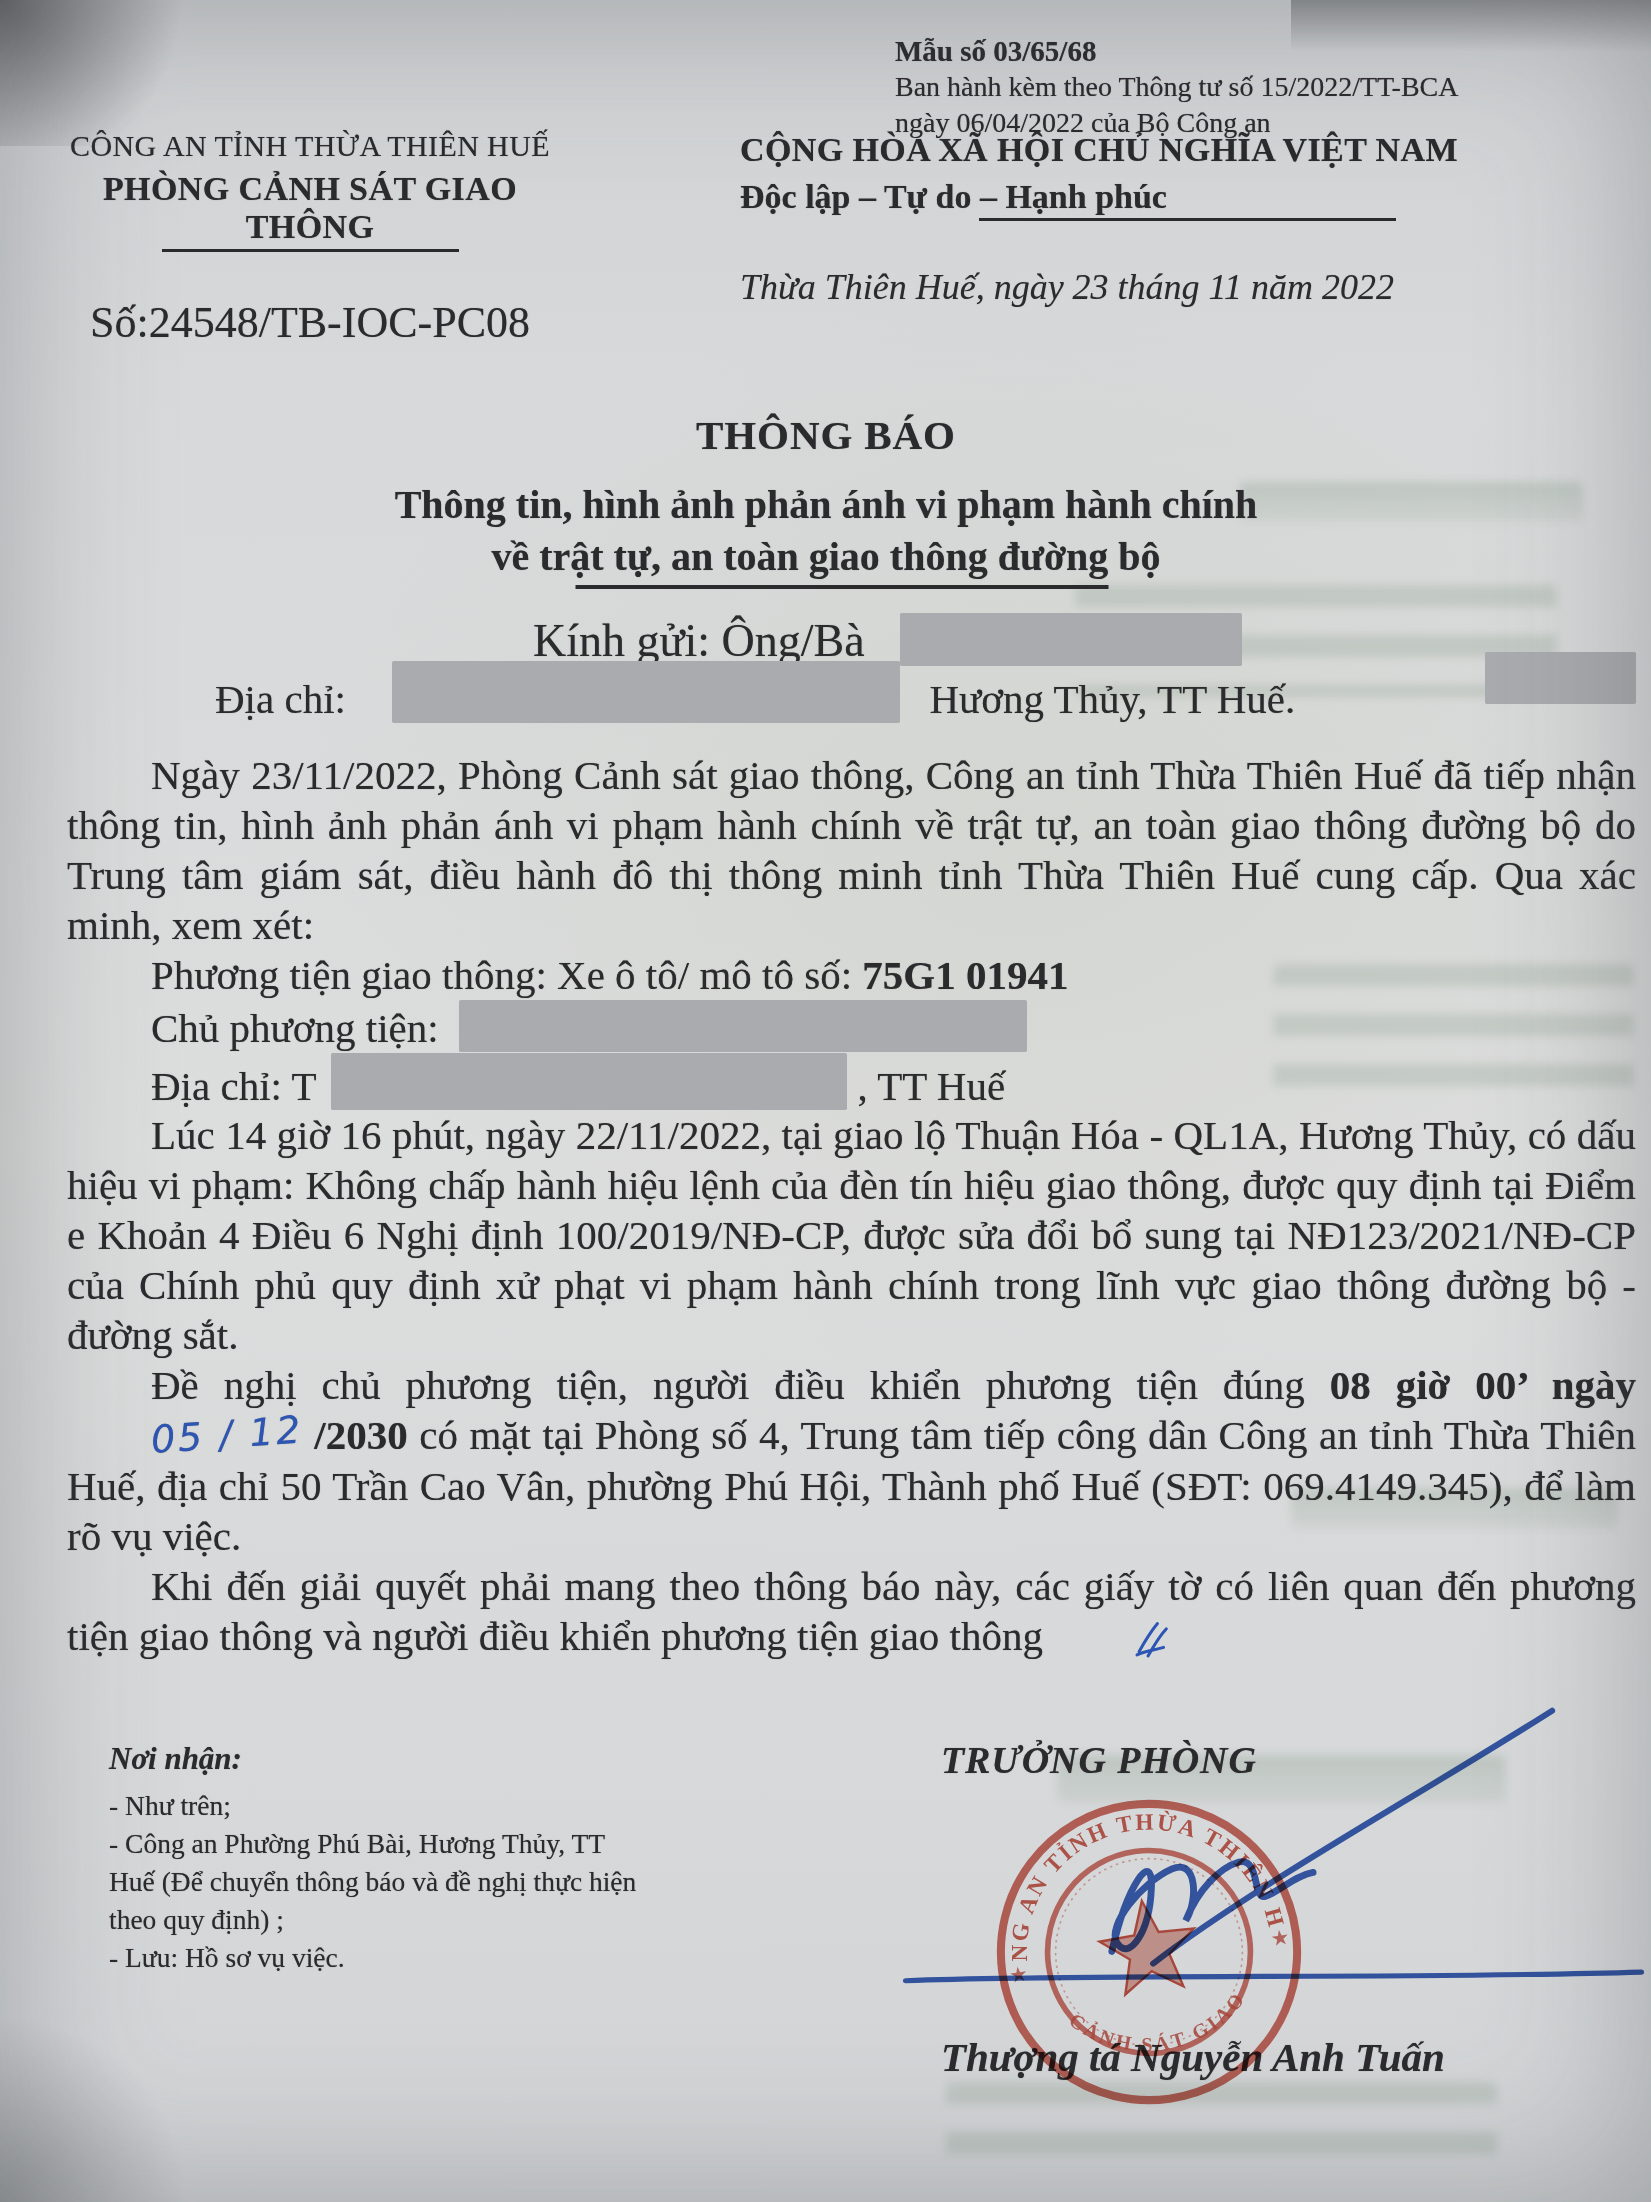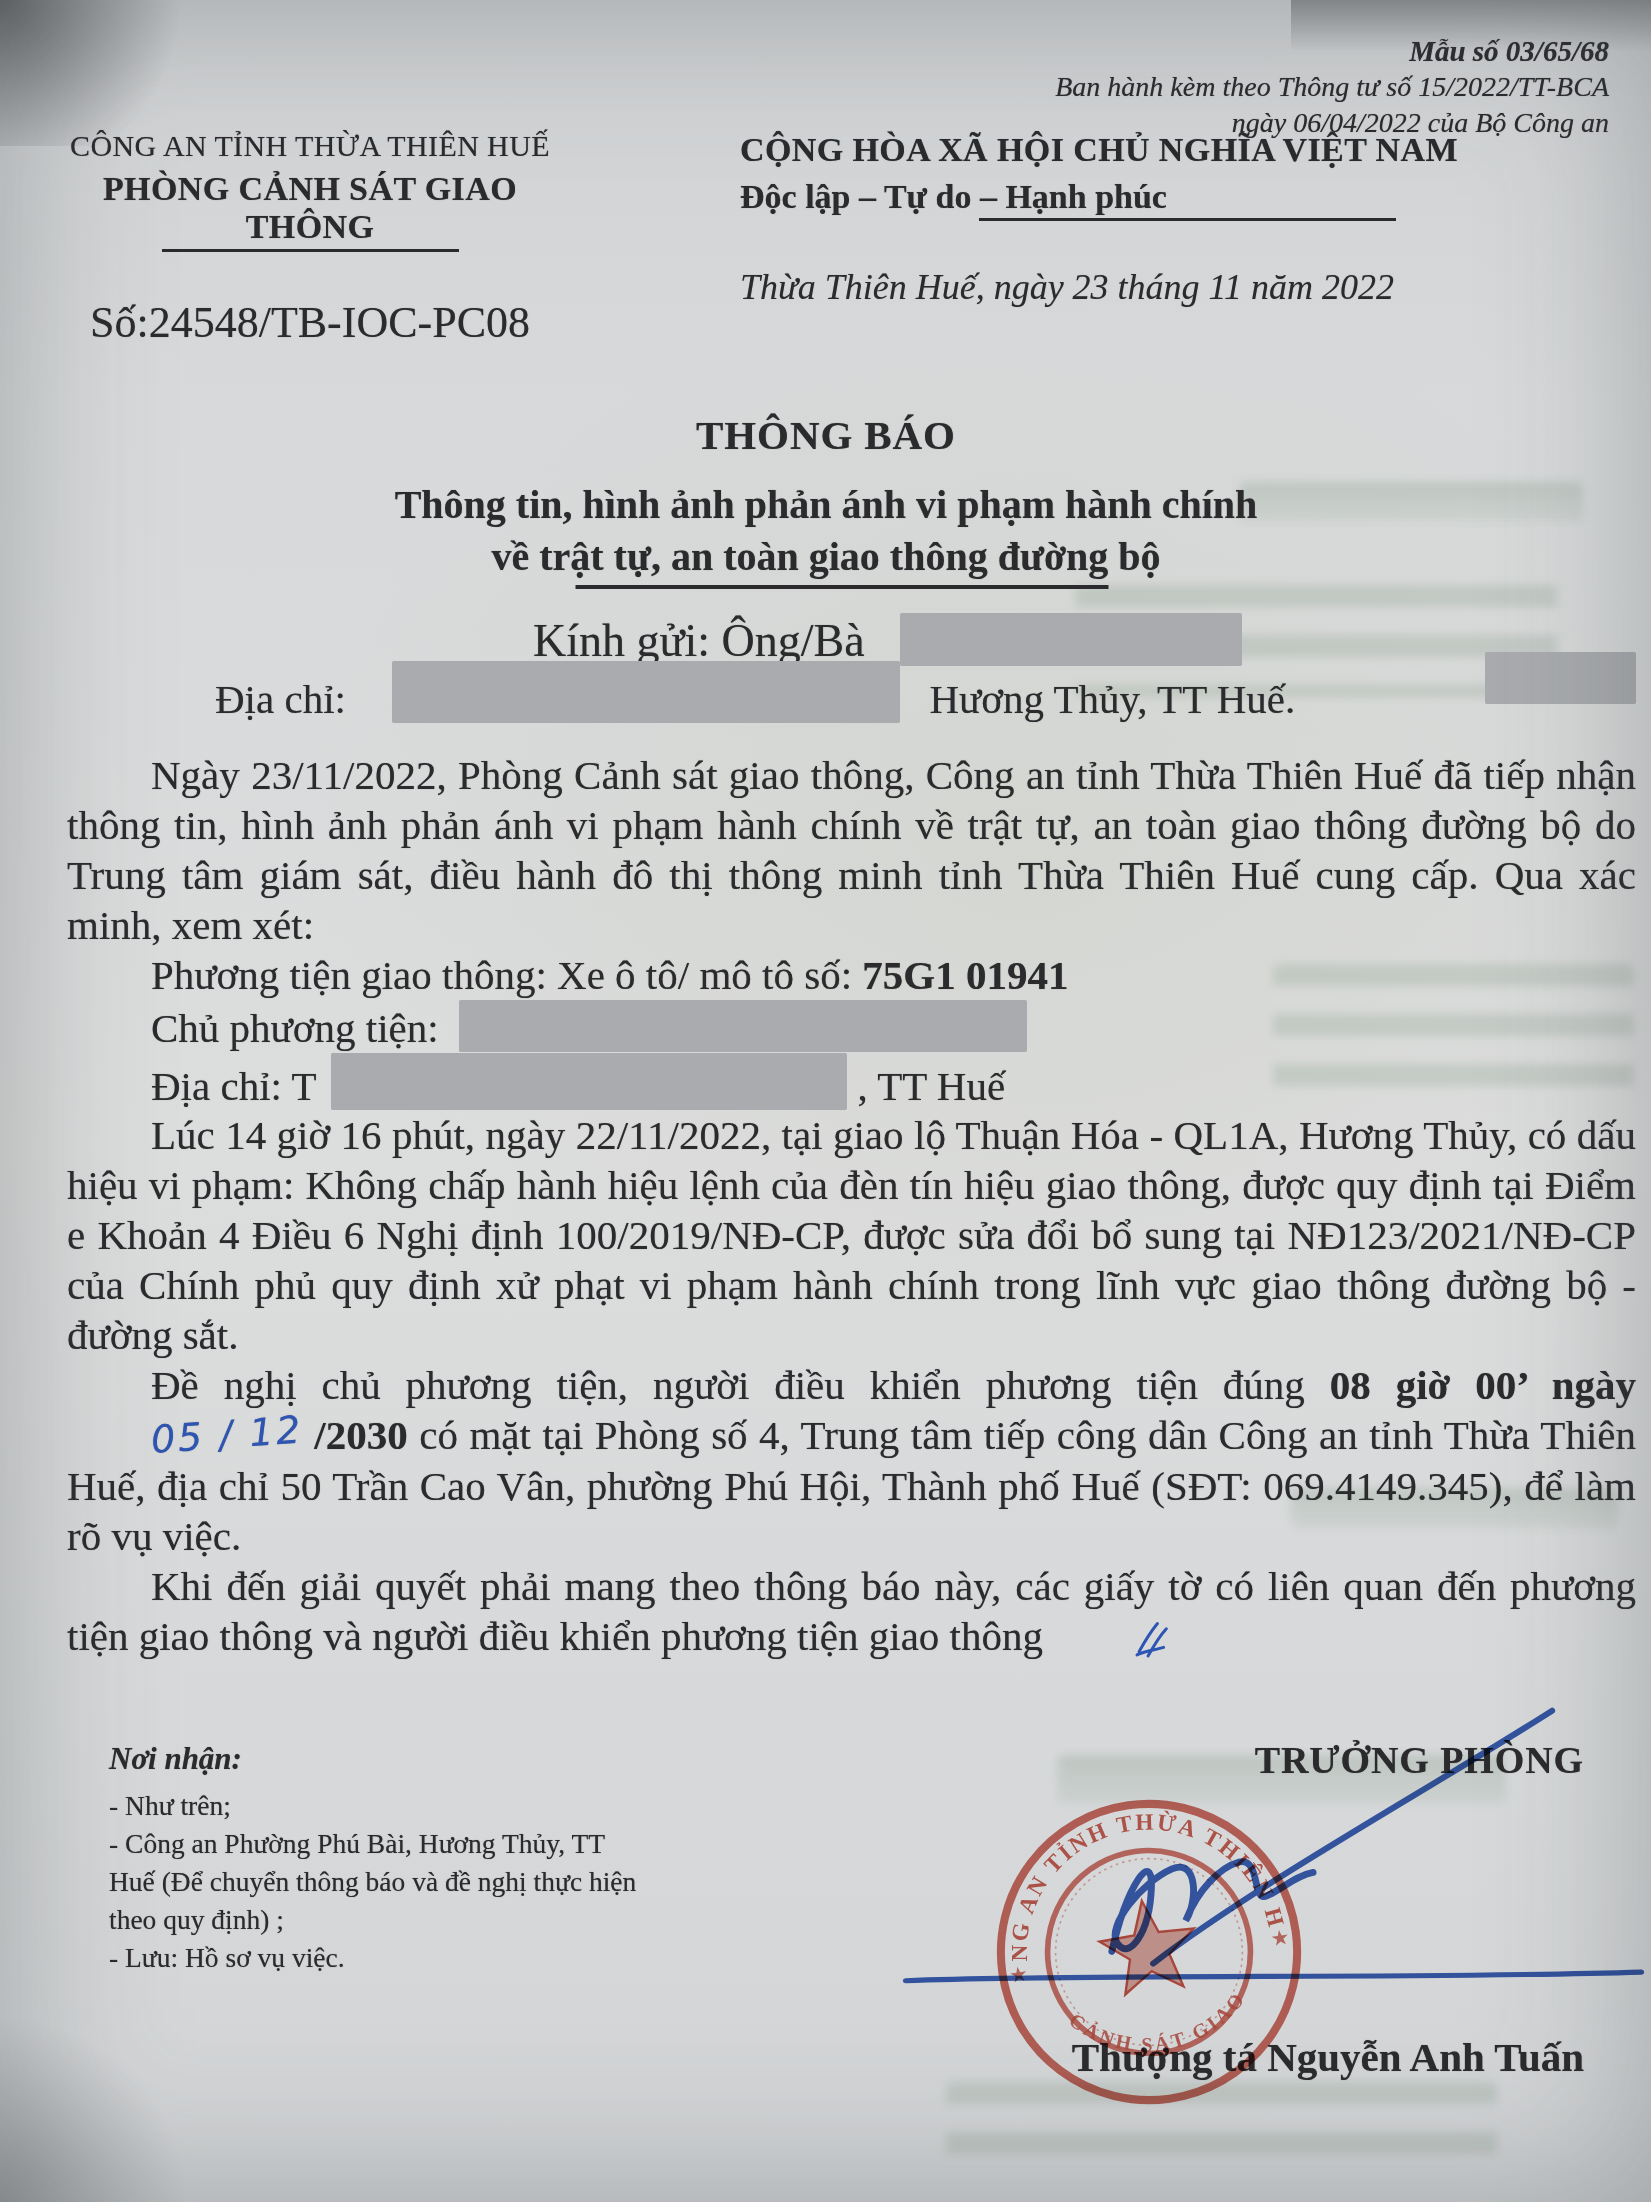--- a/index.html
+++ b/index.html
@@ -22,21 +22,21 @@
     background:radial-gradient(circle at 0 0, rgba(38,40,44,.62), rgba(0,0,0,0) 68%);}
   .corner-tr{right:0;top:0;width:361px;height:52px;
     background:linear-gradient(180deg, rgba(50,52,56,.4), rgba(0,0,0,0));}
   .corner-bl{left:0;bottom:0;width:189px;height:189px;
     background:radial-gradient(circle at 0 100%, rgba(60,64,68,.35), rgba(0,0,0,0) 70%);}
 
   .blk{position:absolute;}
   .soft{text-shadow:0 0 0.9px rgba(45,45,48,.55);}
 
   
-  .form-ref{left:895px;top:33px;width:714px;font-size:28px;line-height:36px;text-align:right;font-style:italic;}
+  .form-ref{left:895px;top:33px;width:714px;font-size:28px;line-height:36px;text-align:left;}
   .form-ref .fline1{font-size:29px;font-weight:700;}
   .org{left:52px;top:129px;width:516px;text-align:center;}
   .org .o1{font-size:30px;letter-spacing:0.4px;}
   .org .o2{font-size:34px;font-weight:700;margin-top:6.9px;letter-spacing:0.4px;}
   .org .o-ul{width:297px;margin:3.4px auto 0;border-top:3.4px solid #2b2b2e;}
   .org .doc-no{font-size:44px;margin-top:45px;}
   .national{left:740px;top:131px;width:895px;text-align:left;}
   .national .m1{font-size:34px;font-weight:700;letter-spacing:0.4px;}
   .national .m2{font-size:34px;font-weight:700;margin-top:8.6px;}
   .national .m-ul{width:417px;margin:2.6px auto 0;border-top:3.4px solid #2b2b2e;}
@@ -58,21 +58,21 @@
   .body{left:67px;top:750px;width:1569px;font-size:41px;line-height:50px;text-align:justify;}
   .body p{margin:0;text-indent:84px;}
   .detail{padding-left:84px;white-space:nowrap;}
   .pen{color:#2d55b4;font-style:italic;letter-spacing:2.6px;display:inline-block;
        font-family:"DejaVu Sans",sans-serif;font-size:38px;transform:rotate(-4deg) translateY(1.7px);}
   .endmark{display:inline-block;vertical-align:-6.9px;margin-left:5.2px;transform:rotate(6deg);}
 
   
   .noi-nhan{left:65px;top:1740px;width:533px;font-size:27.5px;line-height:38px;margin-left:44px;}
   .noi-nhan .nn-label{font-size:31px;font-weight:700;font-style:italic;margin-bottom:8.6px;}
-  .sign-block{left:878px;top:1738px;width:706px;text-align:right;z-index:2;}
+  .sign-block{left:941px;top:1738px;width:706px;text-align:left;z-index:2;font-style:italic;}
   .sign-title{font-size:38px;font-weight:700;letter-spacing:0.9px;}
   .sign-name{font-size:41px;font-weight:700;margin-top:251px;}
 
   .stamp{left:988px;top:1791px;width:322px;height:322px;transform:rotate(-8deg);
          mix-blend-mode:multiply;opacity:.92;z-index:3;}
   .signature{left:895px;top:1678px;width:757px;height:344px;mix-blend-mode:multiply;z-index:4;}
 
   
   .ghost{position:absolute;filter:blur(4.3px);border-radius:6.9px;pointer-events:none;}
   .ghost-lines{background:repeating-linear-gradient(180deg, rgba(122,148,126,.22) 0 22.4px, rgba(0,0,0,0) 22.4px 50px);}

